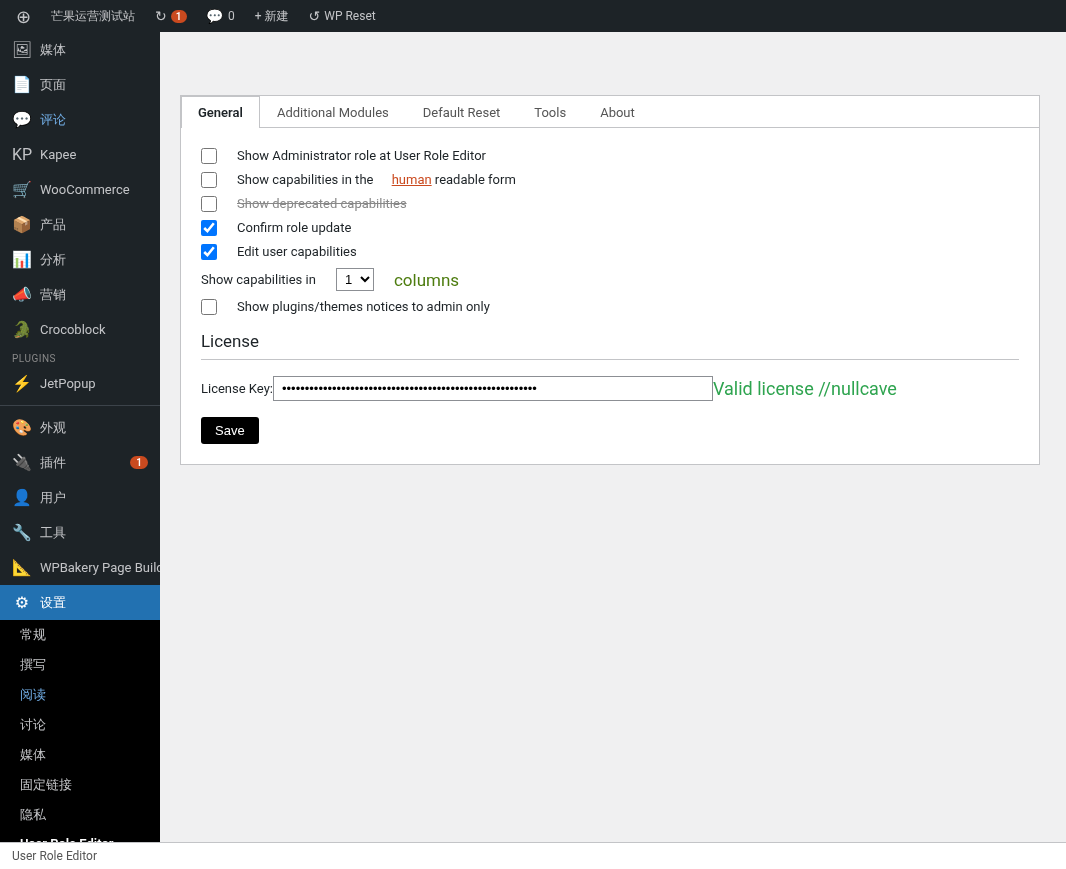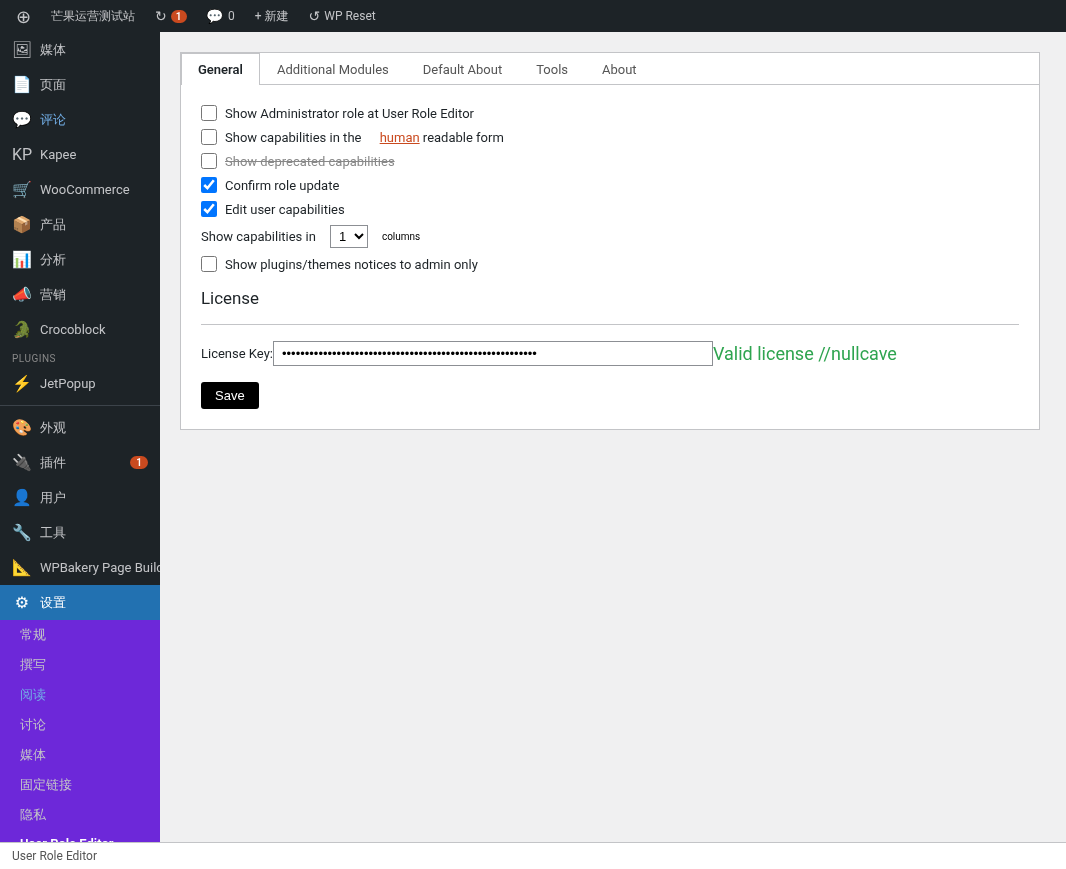--- a/index.html
+++ b/index.html
@@ -69,36 +69,37 @@
     .sidebar-badge {
       background: #ca4a1f;
       color: #fff;
       border-radius: 10px;
       padding: 1px 6px;
       font-size: 10px;
       font-weight: 600;
       margin-left: auto;
     }
     .sidebar-sub {
-      background: #6d28d9;
+      background: #000000;
     }
     .sidebar-sub .sidebar-item {
       padding: 6px 12px 6px 20px;
       font-size: 13px;
     }
     .sidebar-sub .sidebar-item.sub-active { color: #72aee6; background: transparent; }
     .sidebar-divider { border-top: 1px solid #3c434a; margin: 4px 0; }
     .sidebar-item-bold { font-weight: 600; color: #fff; }
 
     
     #content {
       flex: 1;
       overflow-y: auto;
       padding: 20px;
       background: #f0f0f1;
+      margin-top: 43px;
     }
 
     
     .plugin-page {
       background: #fff;
       border: 1px solid #c3c4c7;
       max-width: 860px;
     }
 
     
@@ -128,23 +129,23 @@
       font-weight: 600;
     }
 
     
     .tab-content {
       padding: 20px;
     }
 
     .settings-row {
       display: flex;
-      align-items: center;
+      align-items: flex-start;
       margin-bottom: 8px;
-      gap: 8px;
+      gap: 20px;
     }
     .settings-row input[type="checkbox"] {
       width: 16px;
       height: 16px;
       cursor: pointer;
       flex-shrink: 0;
     }
     .settings-row label {
       font-size: 13px;
       color: #1d2327;
@@ -156,39 +157,39 @@
       padding-left: 15px;
     }
     .settings-row label .deprecated {
       text-decoration: line-through;
       color: #888;
     }
 
     .columns-row {
       display: flex;
       align-items: center;
-      gap: 14px;
+      gap: 20px;
       margin: 8px 0;
     }
     .columns-row label { font-size: 13px; color: #1d2327; }
     .columns-row select {
       padding: 2px 4px;
       font-size: 13px;
       border: 1px solid #8c8f94;
       background: #fff;
       cursor: pointer;
     }
-    .columns-row .after-text { font-size: 10px; color: #000000; }
+    .columns-row .after-text { font-size: 17px; color: #4d7c0f; }
 
     .license-section h2 {
       font-size: 1.3em;
       font-weight: 400;
       color: #1d2327;
       border-bottom: 1px solid #c3c4c7;
-      padding-bottom: 16px;
+      padding-bottom: 8px;
       margin: 16px 0 16px;
     }
 
     .license-row {
       display: flex;
       align-items: center;
       gap: 0;
       margin-bottom: 16px;
     }
     .license-row label { font-size: 13px; color: #1d2327; white-space: nowrap; }
@@ -352,21 +353,21 @@
       </div>
     </div>
   </div>
 
   <div id="content">
     <div class="plugin-page">
 
       <div class="nav-tab-wrapper">
         <a class="nav-tab nav-tab-active">General</a>
         <a class="nav-tab">Additional Modules</a>
-        <a class="nav-tab">Default About</a>
+        <a class="nav-tab">Default Reset</a>
         <a class="nav-tab">Tools</a>
         <a class="nav-tab">About</a>
       </div>
 
       <div class="tab-content">
 
         <div class="settings-row">
           <input type="checkbox" id="cb1" style="">
           <label for="cb1">
             <span>Show Administrator role at User Role Editor</span>

